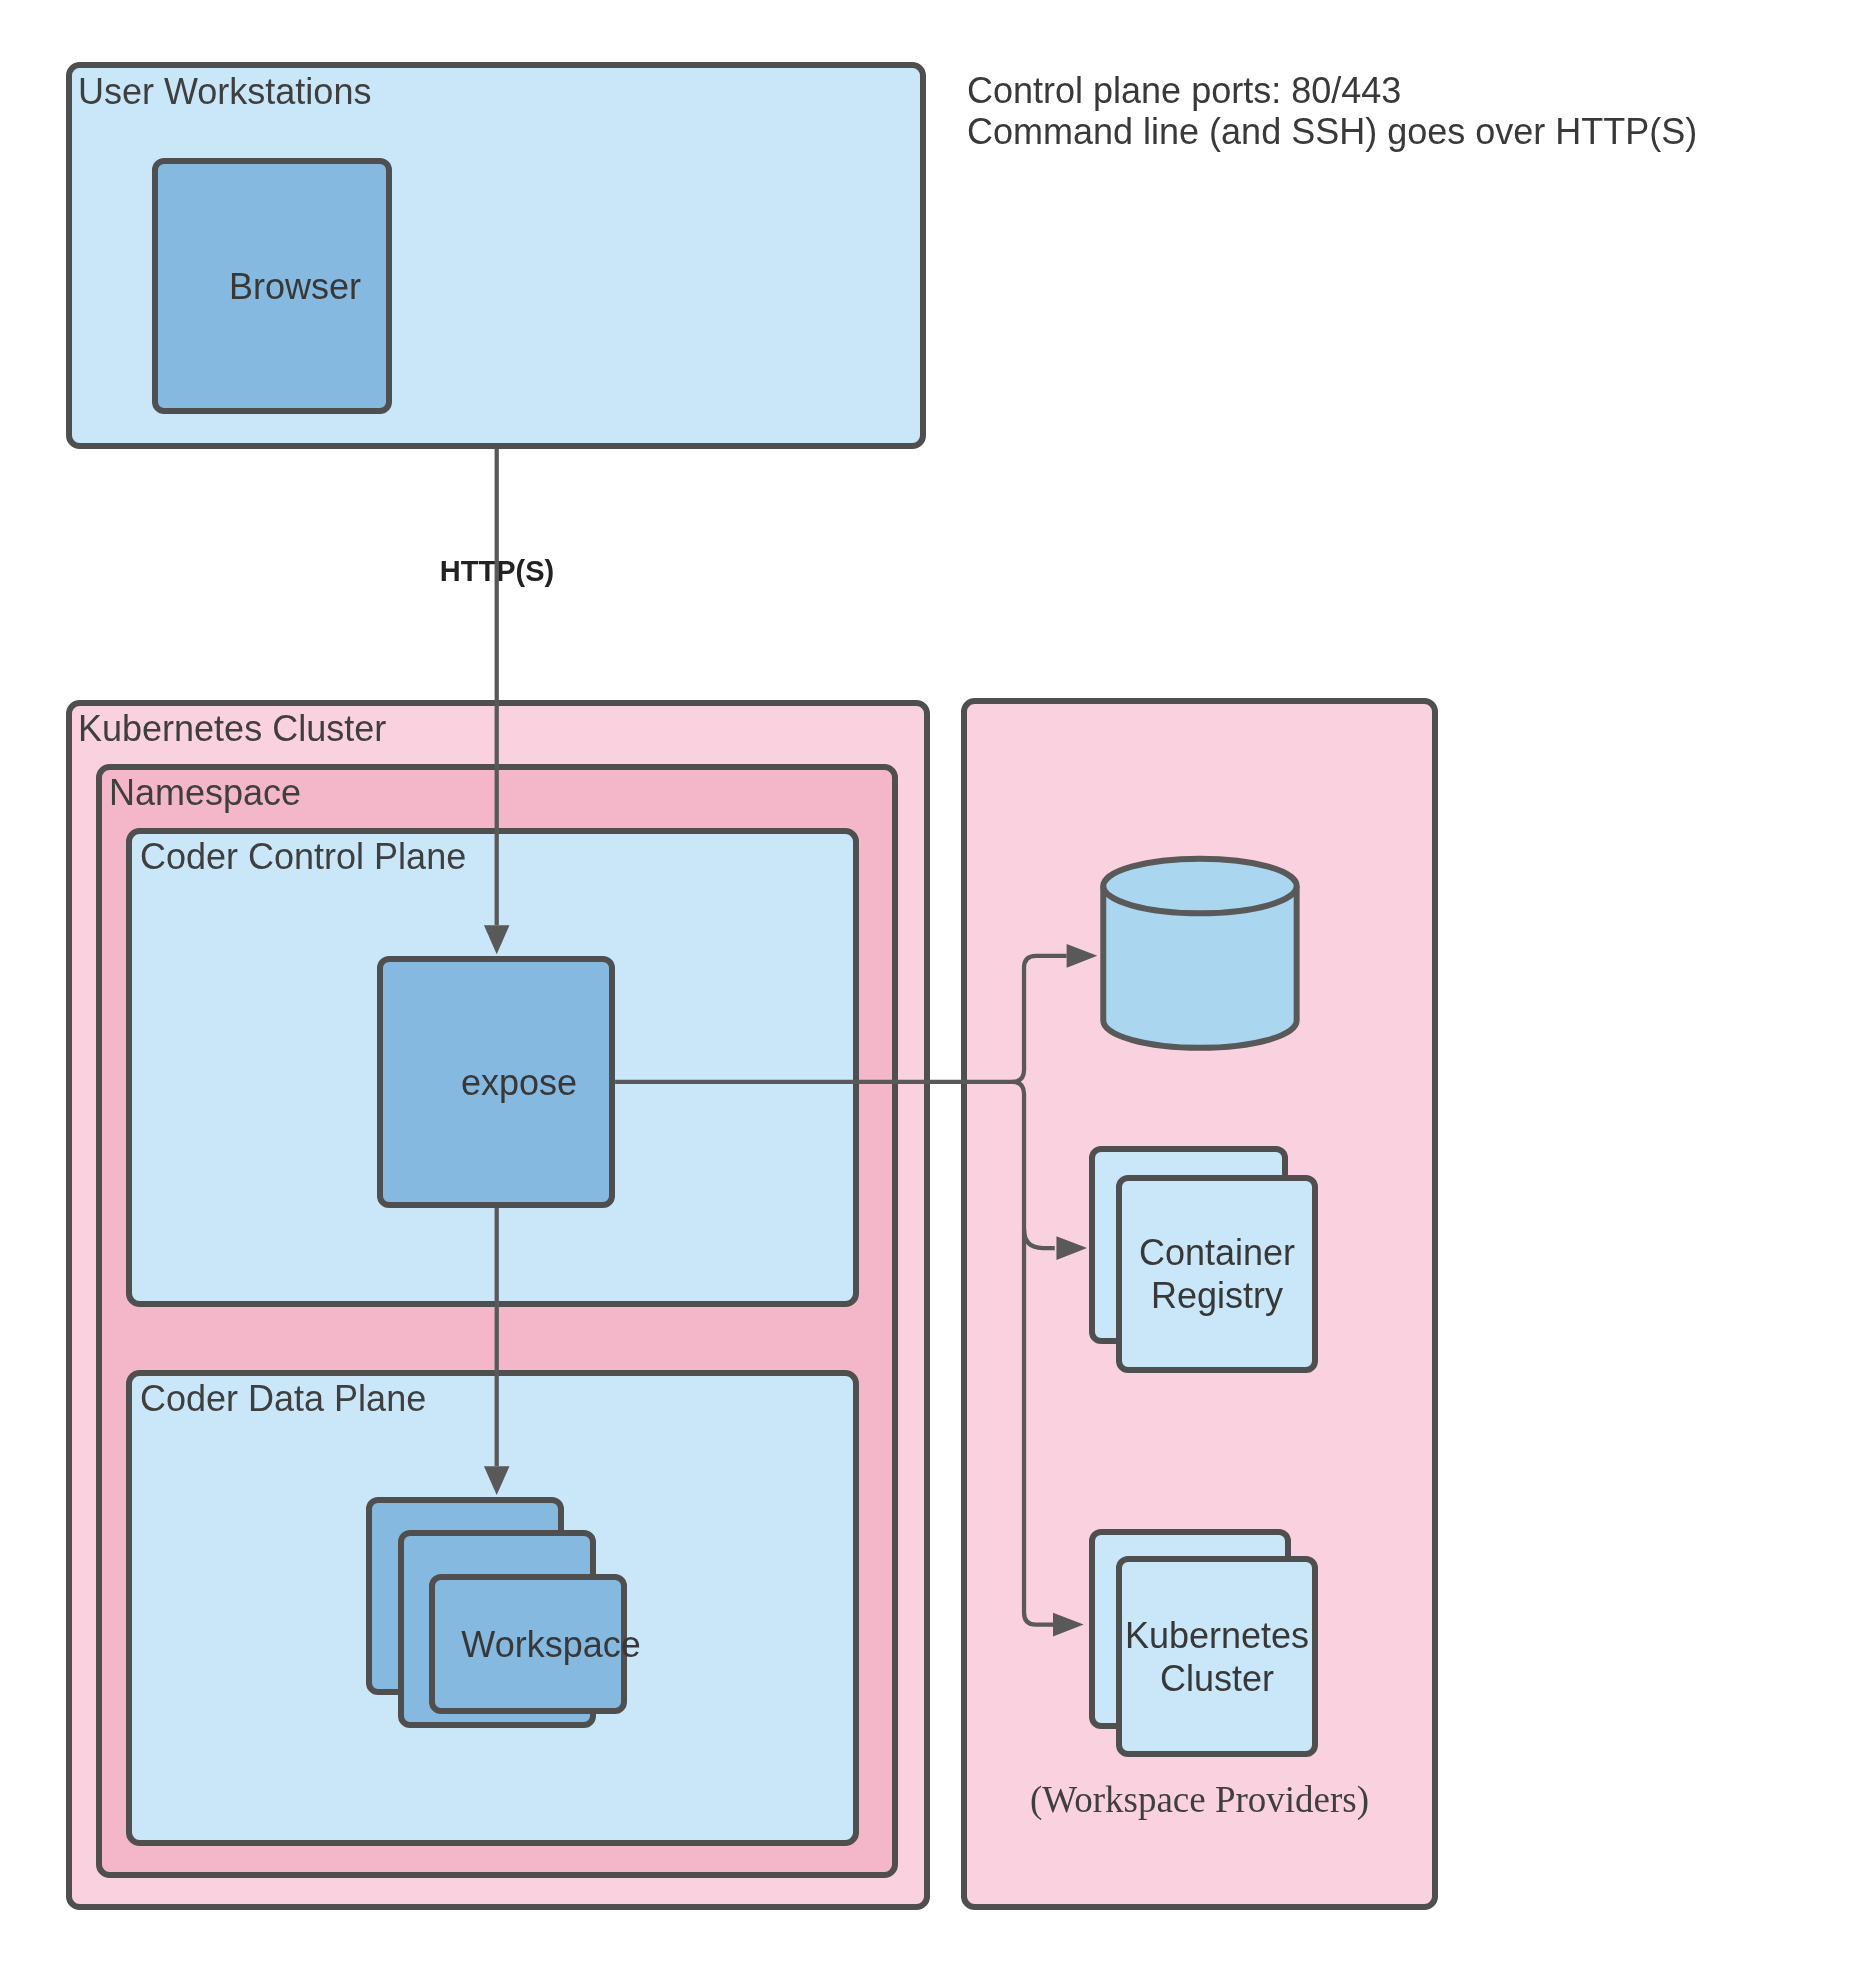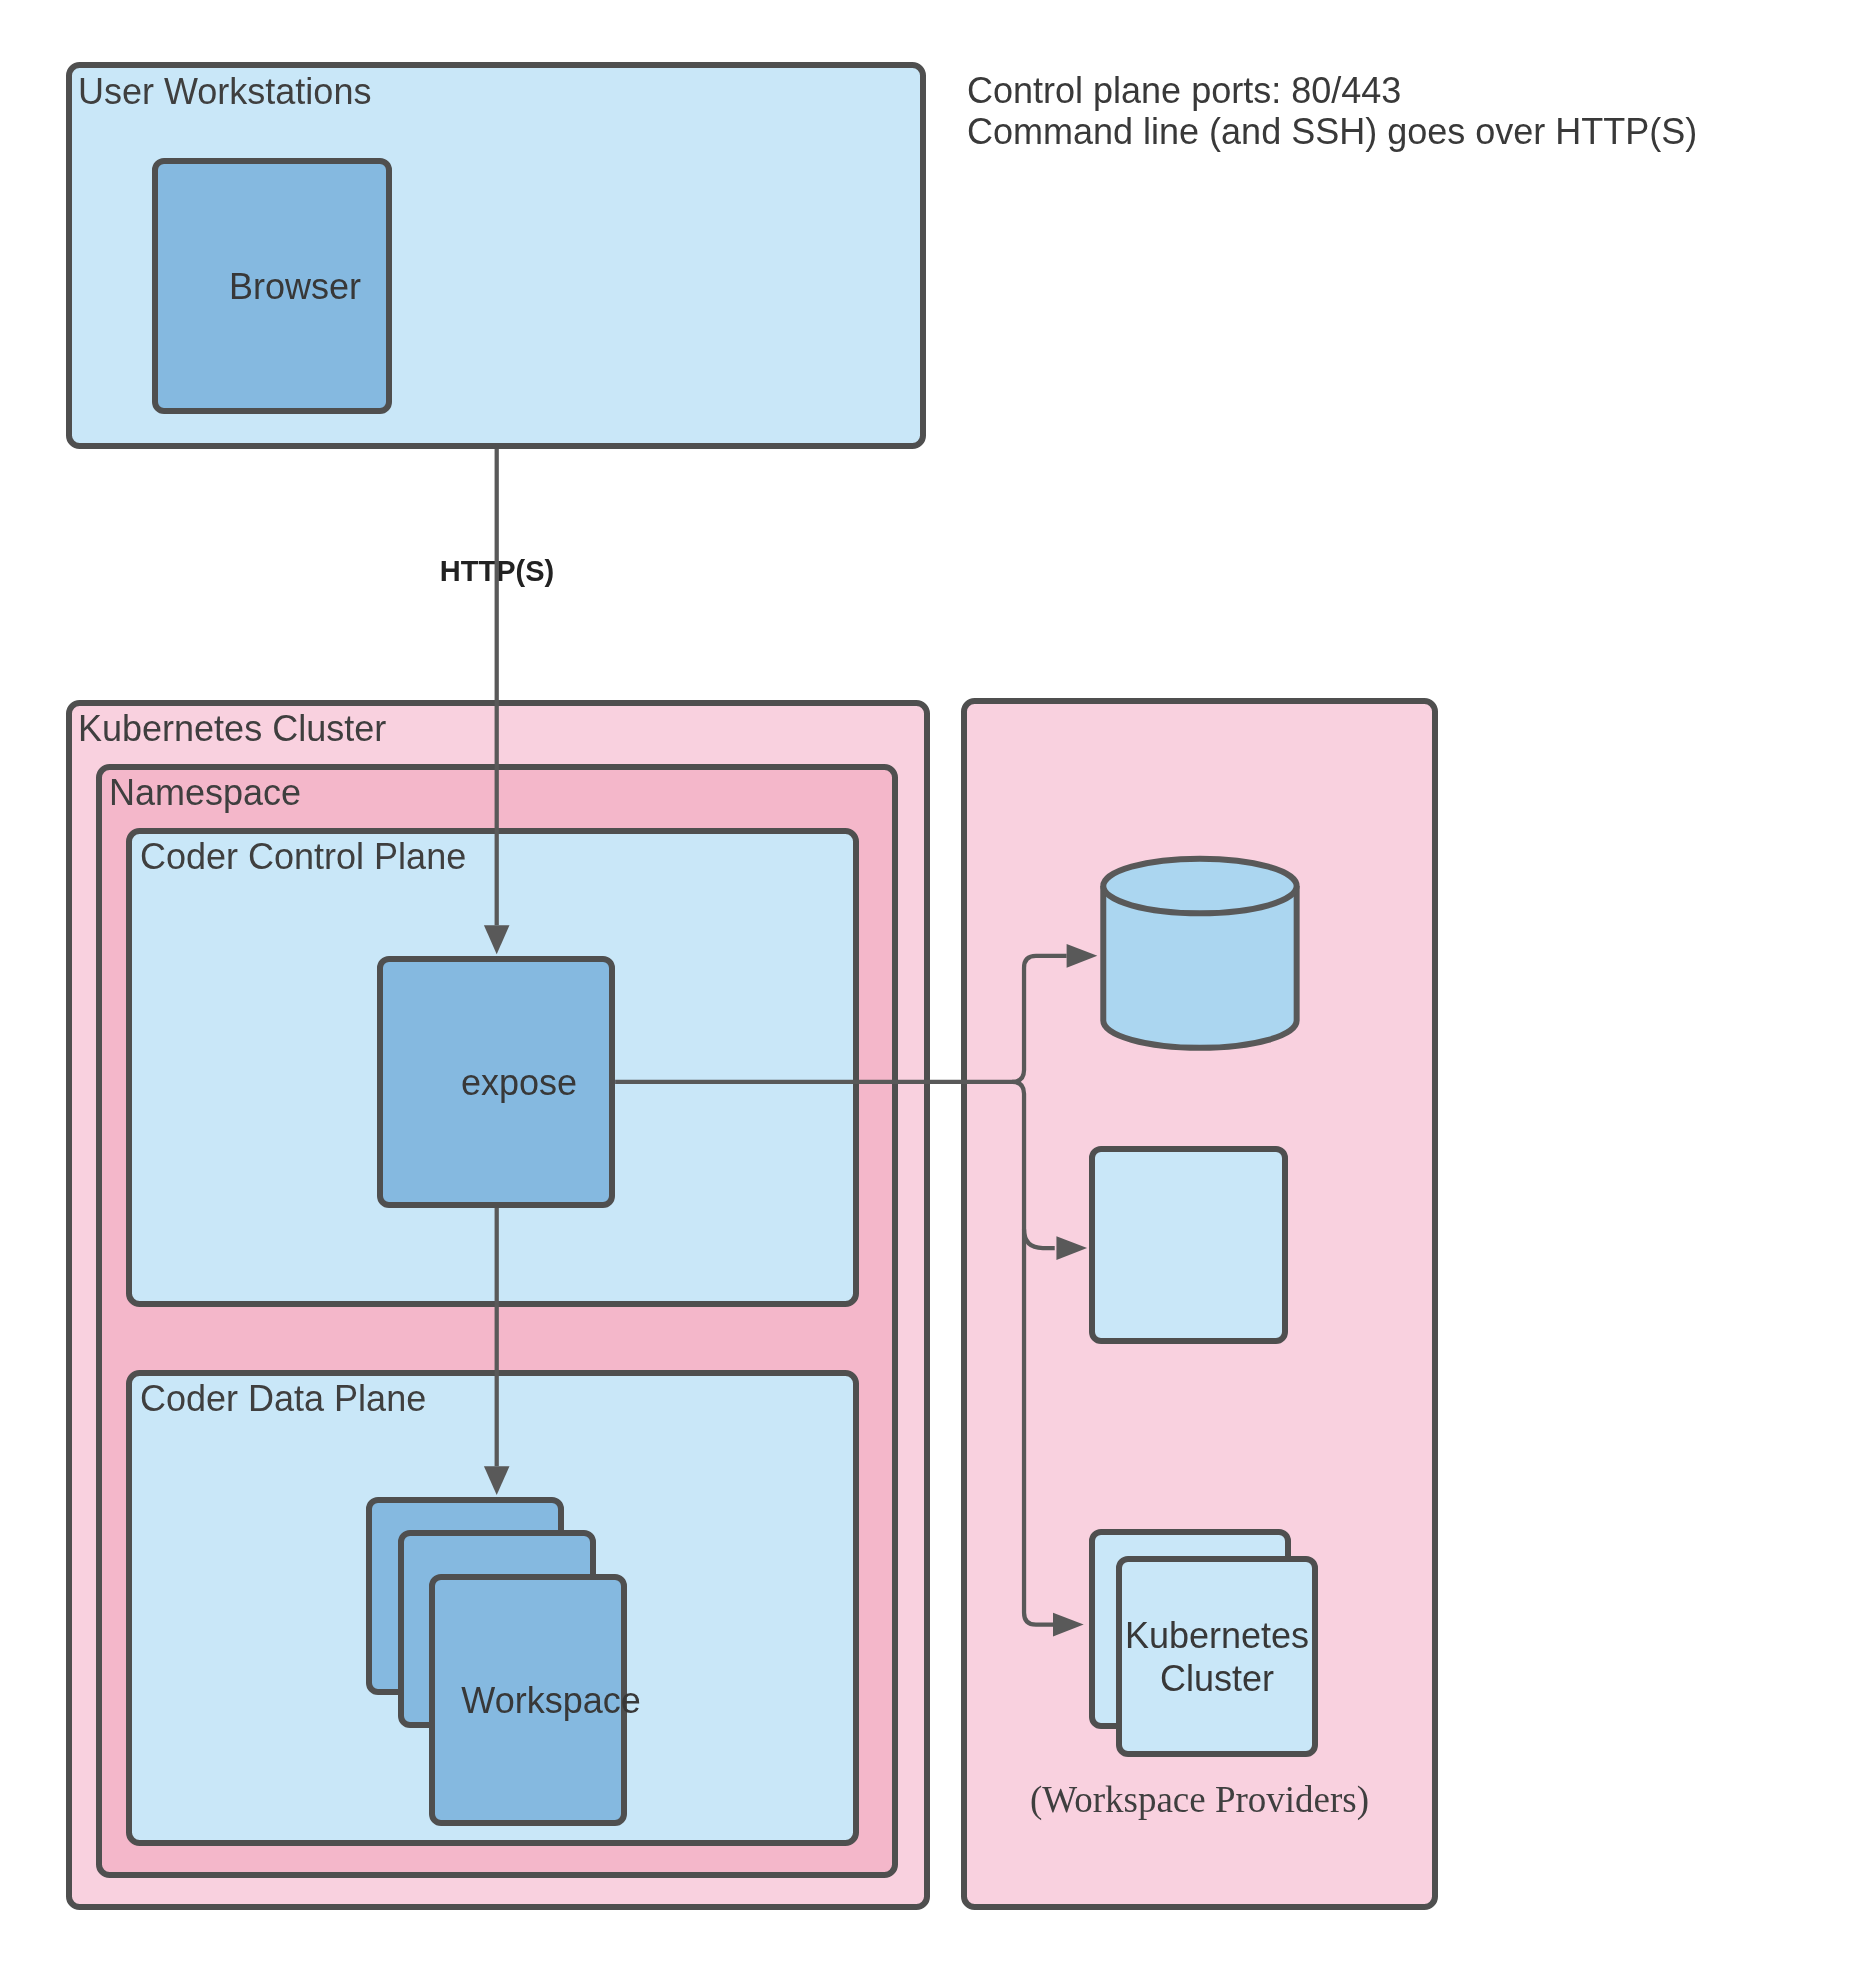--- a/index.html
+++ b/index.html
@@ -60,27 +60,30 @@
 
   <div class="box small-box fill-mblue centered" style="left:377px;top:956px;width:238px;height:252px;">
     <span>expose</span>
   </div>
 
   <div class="box fill-lblue" style="left:126px;top:1370px;width:733px;height:476px;"></div>
   <div class="corner-label" style="left:140px;top:1377px;">Coder Data Plane</div>
 
   <div class="box small-box fill-mblue" style="left:366px;top:1497px;width:198px;height:198px;"></div>
   <div class="box small-box fill-mblue" style="left:398px;top:1530px;width:198px;height:198px;"></div>
-  <div class="box small-box fill-mblue centered" style="left:429px;top:1574px;width:198px;height:252px;">
+  <div class="box small-box fill-mblue centered" style="left:429px;top:1574px;width:198px;height:140px;">
     <span>Workspace</span>
   </div>
 
   <div class="box fill-lpink" style="left:961px;top:698px;width:477px;height:1212px;"></div>
 
   <div class="box small-box fill-lblue" style="left:1089px;top:1146px;width:199px;height:198px;"></div>
+  <div class="box small-box fill-lblue centered" style="left:1116px;top:1175px;width:202px;height:198px;padding:0 6.8px;">
+    <span>Container Registry</span>
+  </div>
 
   <div class="box small-box fill-lblue" style="left:1089px;top:1529px;width:202px;height:200px;"></div>
   <div class="box small-box fill-lblue centered" style="left:1116px;top:1556px;width:202px;height:201px;padding:0 5.1px;">
     <span>Kubernetes Cluster</span>
   </div>
 
   <div class="caption">(Workspace Providers)</div>
 
   <svg class="wires" width="1853" height="1979" viewBox="0 0 2175 2323">
 

